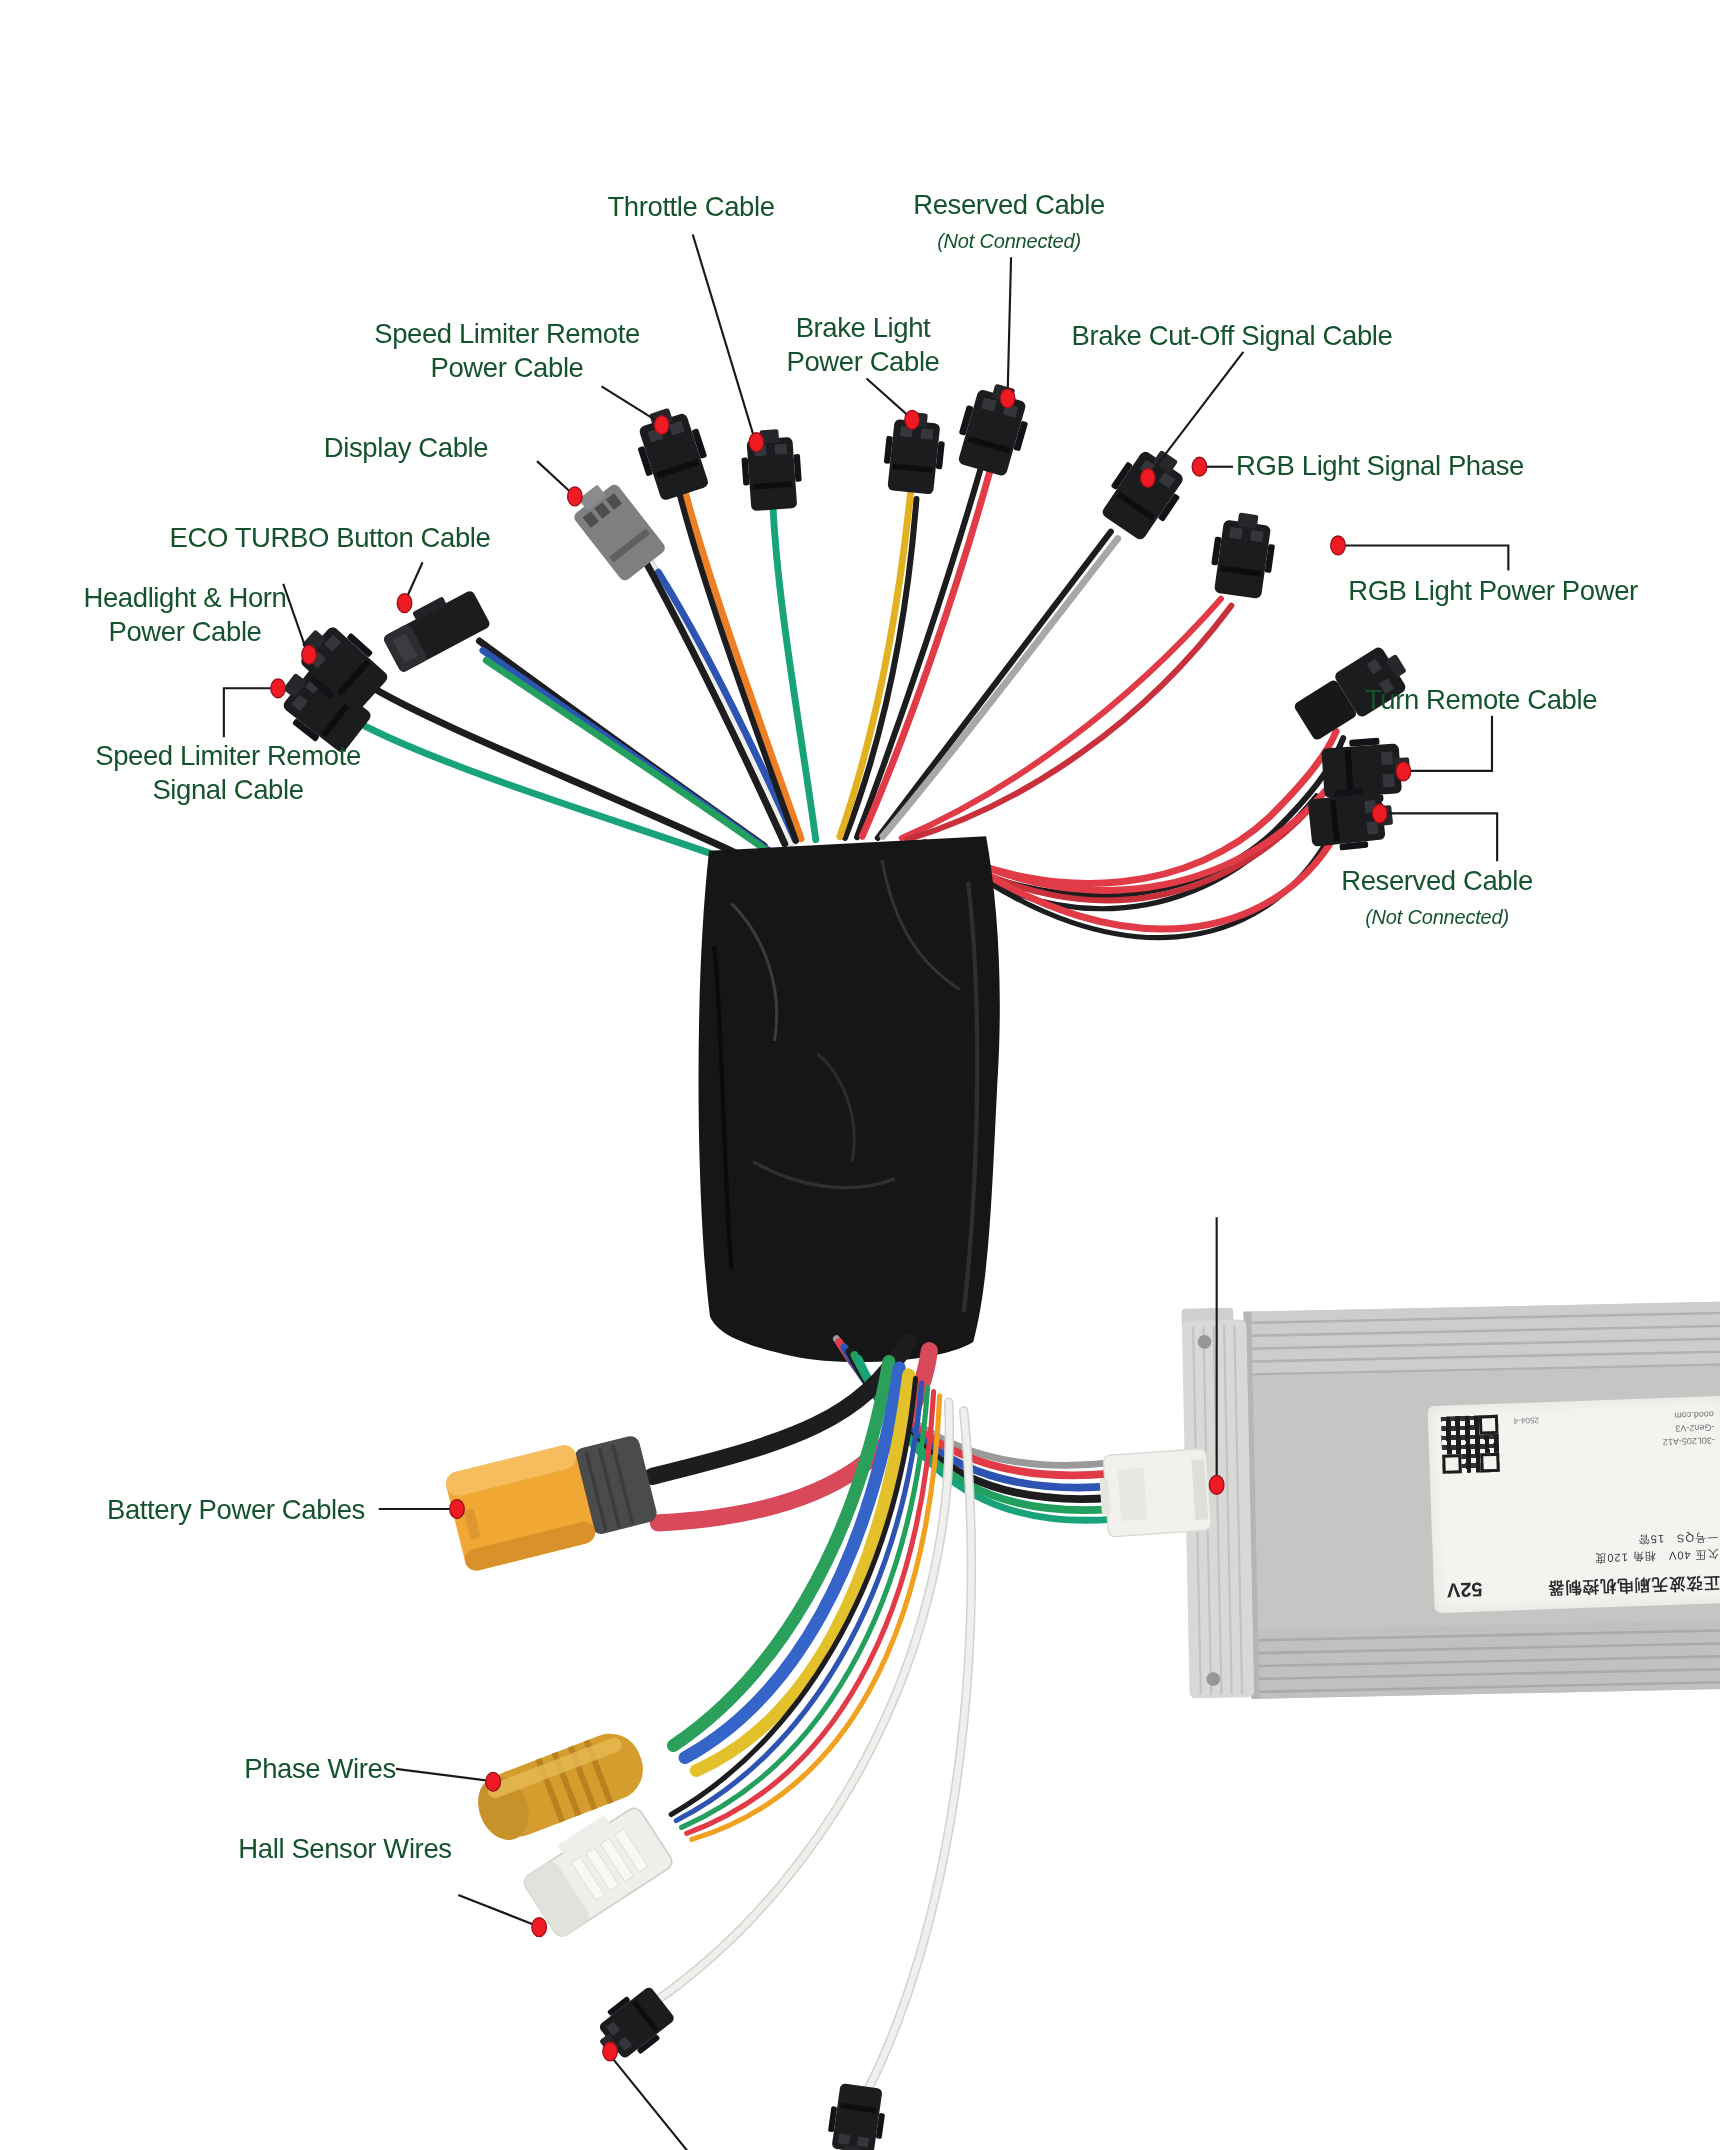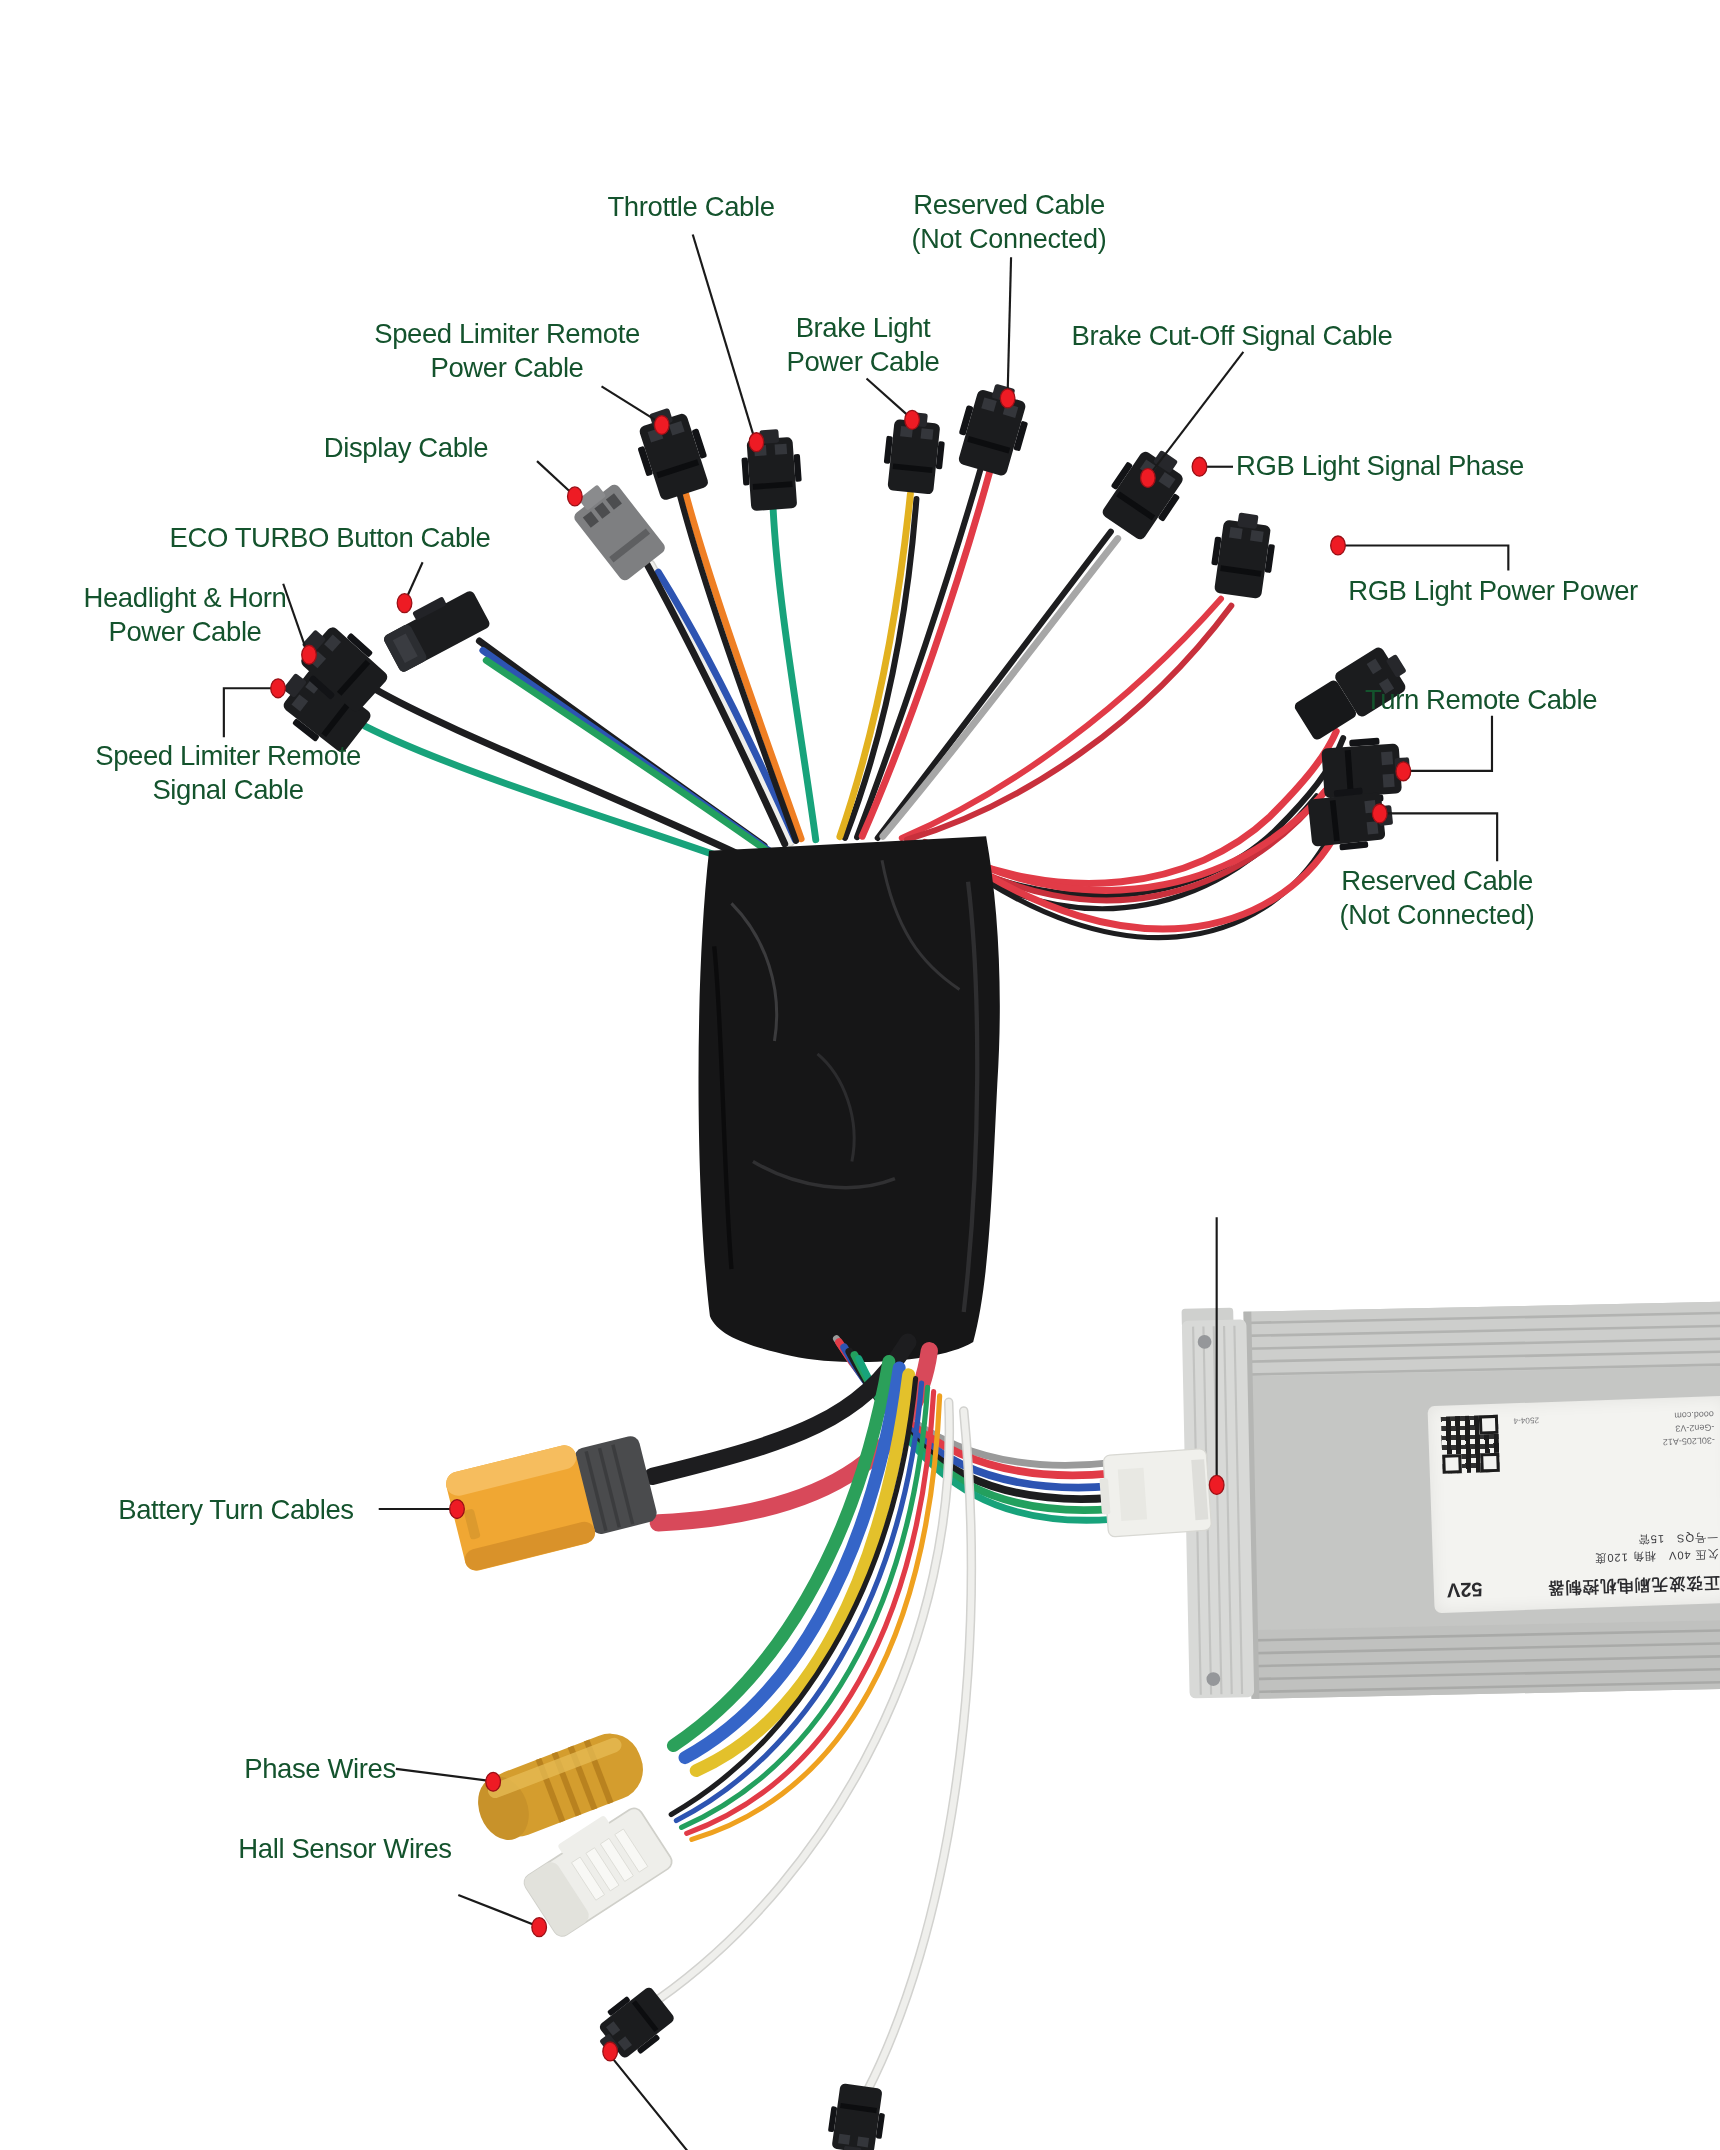--- a/index.html
+++ b/index.html
@@ -2,21 +2,21 @@
 <html style="font-size:6.9px"><head>
 <meta charset="utf-8">
 <style>
   html,body{margin:0;padding:0;background:#fff;}
   .page{position:relative;width:1721px;height:2581px;background:#ffffff;overflow:hidden;
         font-family:"Liberation Sans",sans-serif;}
   .diagram-svg{position:absolute;left:0;top:0;z-index:1;}
   
   .lbl{position:absolute;z-index:2;color:#14532d;font-size:27.5px;line-height:34px;
        letter-spacing:-0.4px;white-space:nowrap;text-align:center;transform:translateX(-50%);}
-  .lbl .l2{font-size:27px;letter-spacing:-0.2px;}
+  .lbl .l2{font-size:20px;letter-spacing:-0.2px;font-style:italic;}
   
   .plate{position:absolute;left:1431px;top:1401px;width:299px;height:207px;background:#f3f3f0;
          border-radius:6.9px;transform:rotate(-2deg);z-index:3;overflow:hidden;
          box-shadow:inset 0 0 17px rgba(0,0,0,0.07);}
   .plate-inner{width:100%;height:100%;transform:rotate(180deg);box-sizing:border-box;
          padding:11.2px 13px;display:flex;flex-direction:column;color:#2b2b2e;}
   .p-row1{display:flex;justify-content:space-between;align-items:flex-start;}
   .p-name{font-size:16px;font-weight:bold;letter-spacing:1.3px;}
   .p-volt{font-size:20px;font-weight:bold;}
   .p-specs{margin-top:6.9px;font-size:11.2px;line-height:17px;color:#3a3a3e;letter-spacing:0.9px;}
@@ -309,21 +309,21 @@
 </div>
 <div class="lbl" style="left:228px;top:739px">
   <span>Speed Limiter Remote</span><br>
   <span>Signal Cable</span>
 </div>
 <div class="lbl" style="left:1437px;top:864px">
   <span class="l1">Reserved Cable</span><br>
   <span class="l2">(Not Connected)</span>
 </div>
 <div class="lbl" style="left:236px;top:1493px">
-  <span>Battery Turn Cables</span>
+  <span>Battery Power Cables</span>
 </div>
 <div class="lbl" style="left:320px;top:1752px">
   <span>Phase Wires</span>
 </div>
 <div class="lbl" style="left:345px;top:1832px">
   <span>Hall Sensor Wires</span>
 </div>
 
 <div class="plate">
   <div class="plate-inner">

